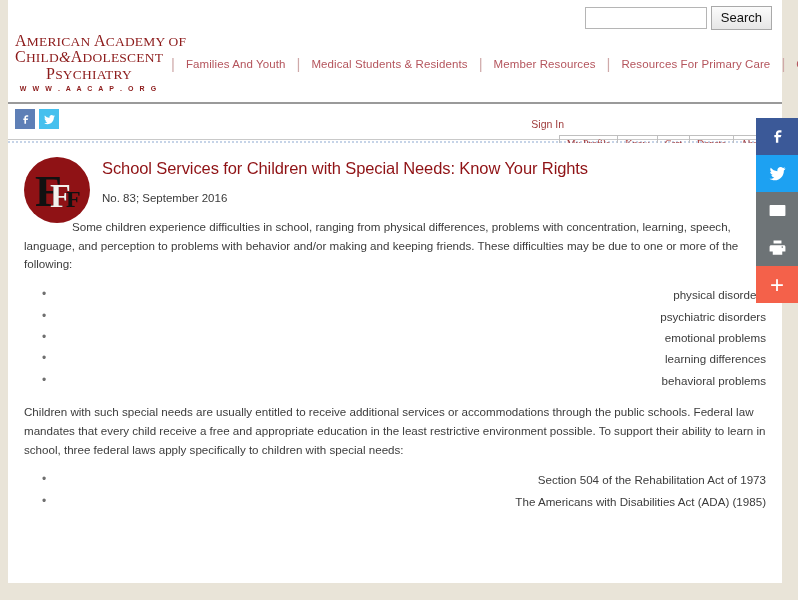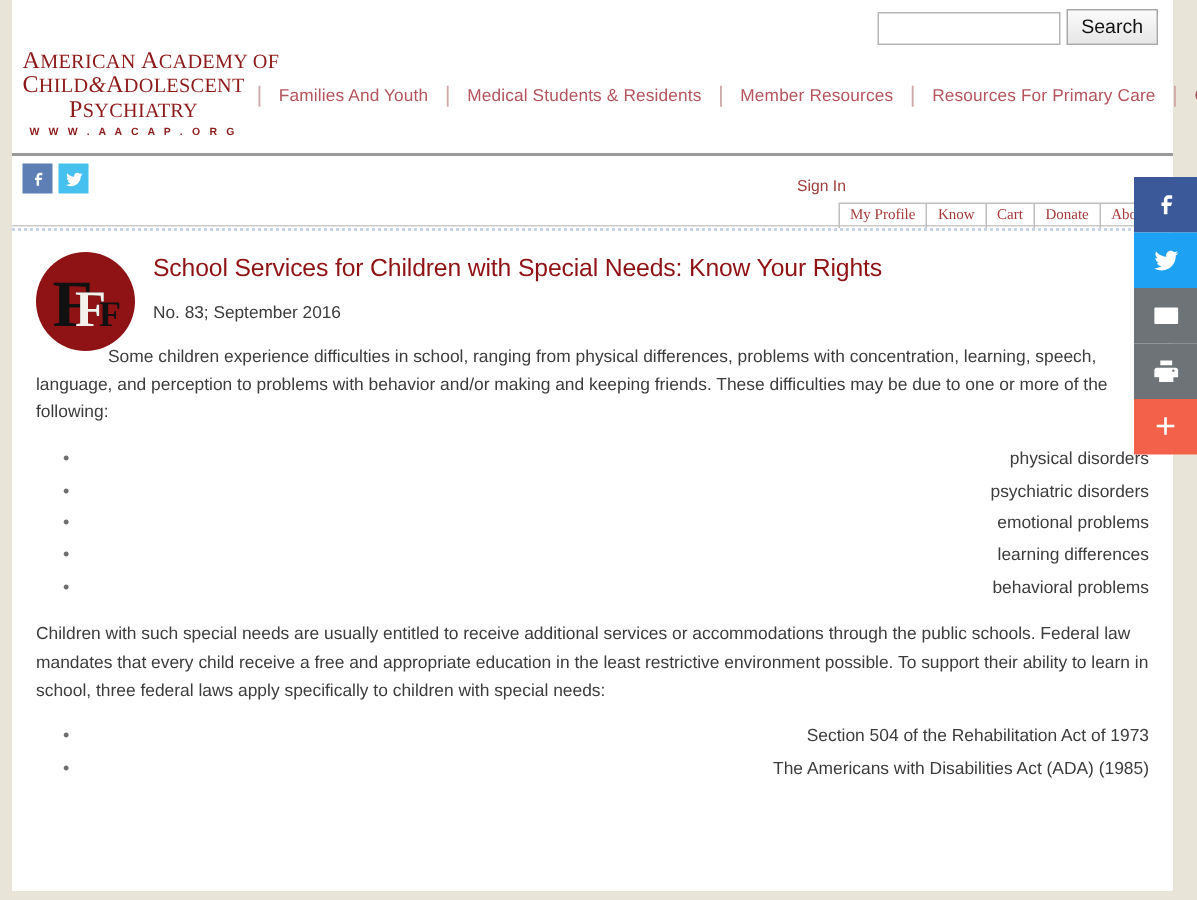--- a/index.html
+++ b/index.html
@@ -30,21 +30,21 @@
     position: relative;
     height: 104px;
     background: #ffffff;
     border-bottom: 2px solid #9a9a9a;
   }
 
   .search-wrap {
     position: absolute;
     right: 10px; top: 6px;
     display: flex;
-    align-items: flex-end;
+    align-items: center;
   }
   .search-input {
     width: 122px; height: 22px;
     border: 1px solid #b5b5b5;
     background: #fff;
     font-family: "Liberation Sans", sans-serif;
     font-size: 11px;
     padding: 1px 3px;
     outline: none;
     color: #222;
@@ -105,21 +105,21 @@
     color: #b4545c;
     text-decoration: none;
     padding: 0 11px;
     white-space: nowrap;
     letter-spacing: 0.1px;
   }
 
   
   .secbar {
     position: relative;
-    height: 47px;
+    height: 36px;
     background: #fff;
     border-bottom: 1px solid #c9c9c9;
   }
   .social {
     position: absolute;
     left: 7px; top: 5px;
     display: flex;
     gap: 4px;
   }
   .sq {

